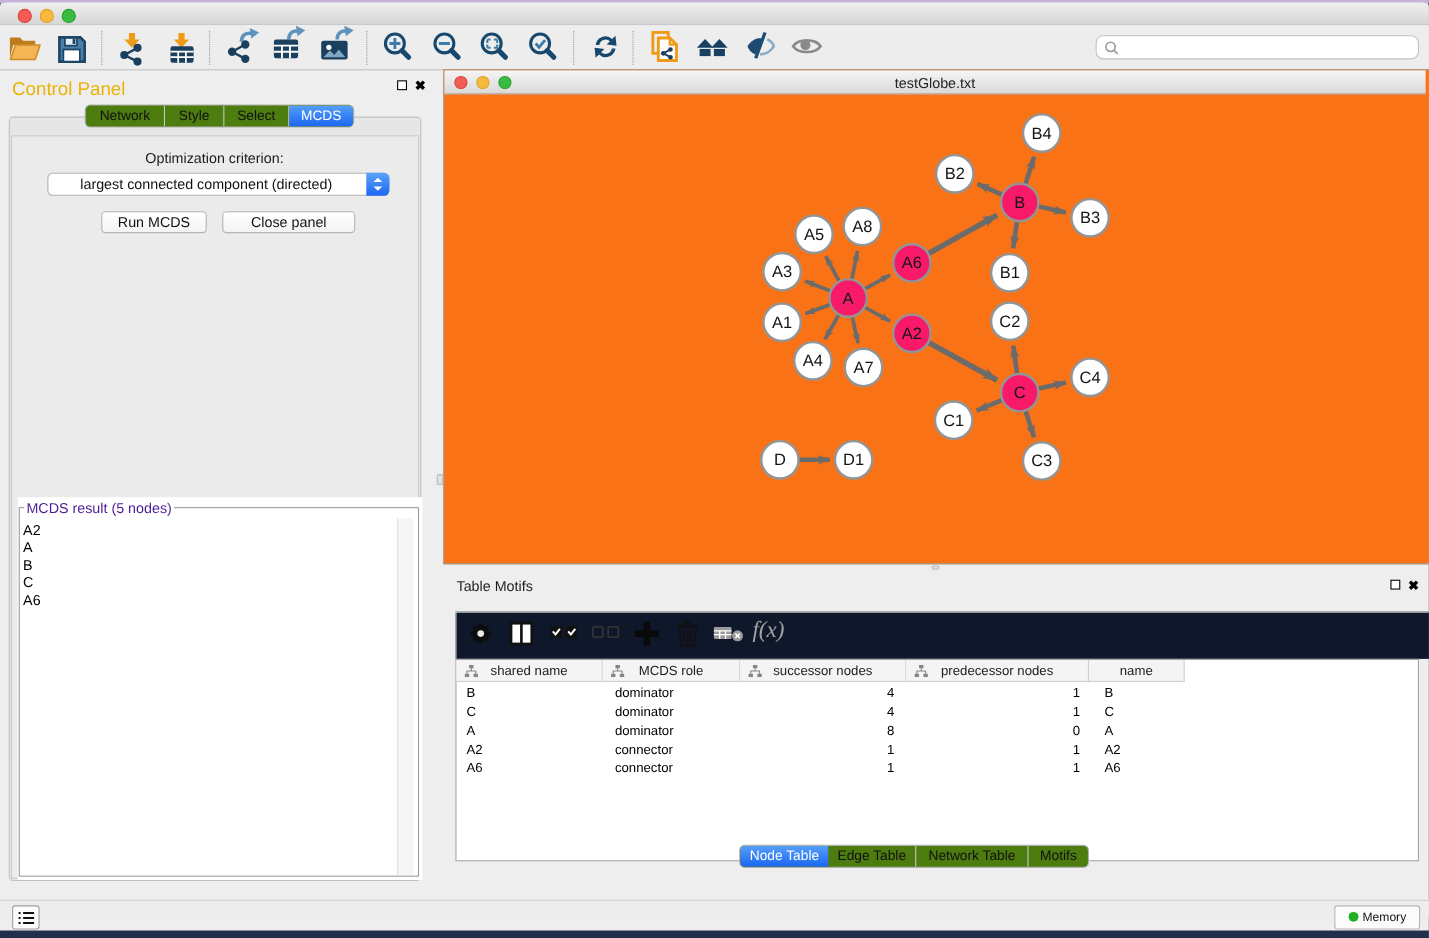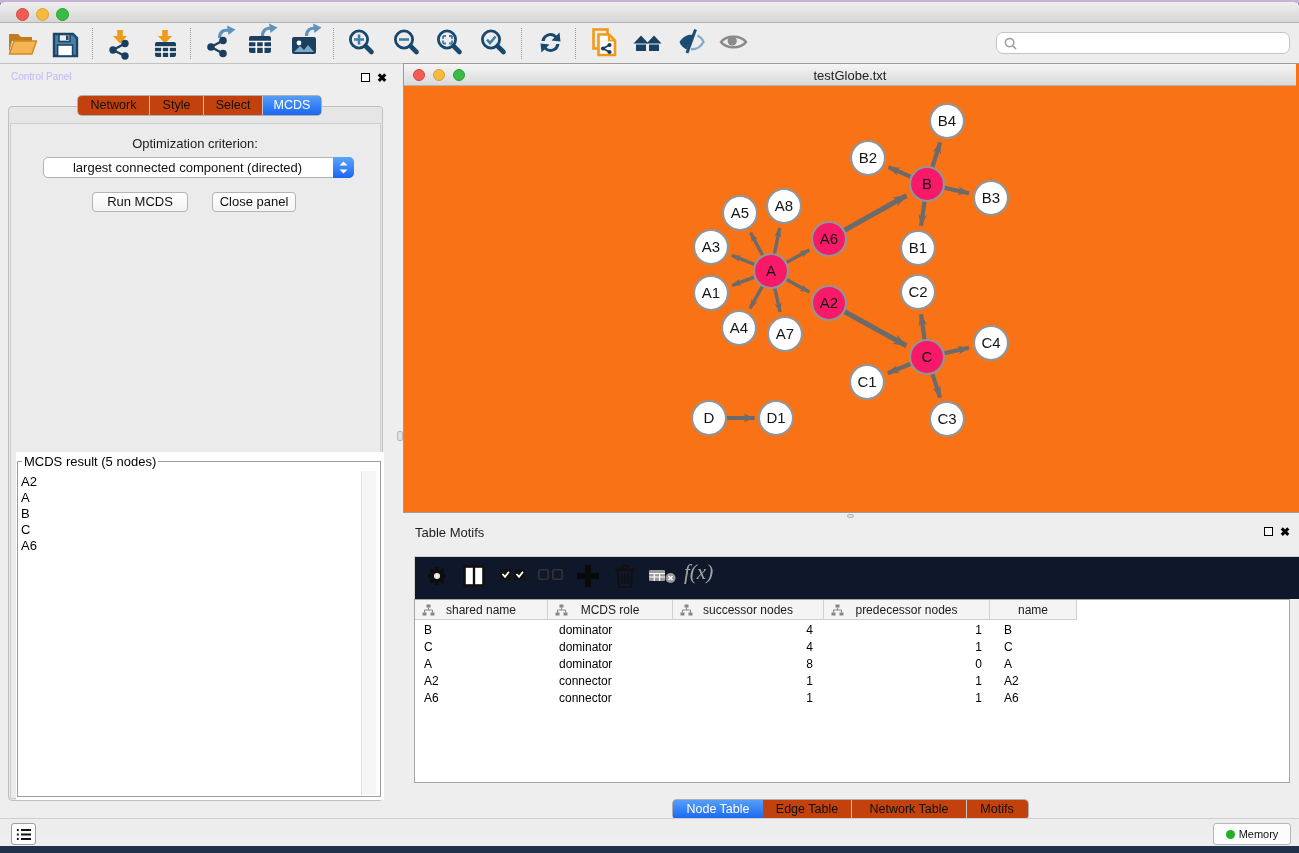--- a/index.html
+++ b/index.html
@@ -7,40 +7,40 @@
 #deskstrip{position:absolute;left:0;top:0;width:1299px;height:3px;background:#c9b2d8}
 #titlebar{position:absolute;left:0;top:2px;width:1299px;height:21px;background:linear-gradient(#efefef,#d6d6d6);border-bottom:1px solid #b3b3b3;border-radius:6px 6px 0 0}
 .tl{position:absolute;top:6px;width:13px;height:13px;border-radius:50%}
 #titlebar .t{position:absolute;width:100%;text-align:center;top:4px;font-size:13px;color:#3c3c3c}
 #toolbar{position:absolute;left:0;top:23px;width:1299px;height:41px;background:#ededed;border-bottom:1px solid #c2c2c2}
 .tsep{position:absolute;top:5px;height:31px;width:0;border-left:1px dotted #9a9a9a}
 .ticon{position:absolute;top:-2px}
 #searchbox{position:absolute;left:996px;top:9px;width:294px;height:22px;background:#fff;border:1px solid #c4c4c4;border-radius:7px}
 #searchbox svg{position:absolute;left:7px;top:4px}
 
-#cp-title{position:absolute;left:11px;top:71px;font-size:10px;color:#c4b5fd}
+#cp-title{position:absolute;left:11px;top:71px;font-size:17px;color:#eab308}
 .winbtn{position:absolute;font-size:12px;color:#000;font-weight:bold}
 #cp-body{position:absolute;left:8px;top:106px;width:375px;height:695px;background:#e6e6e6;border:1px solid #c0c0c0;border-radius:4px}
 #cp-inner{position:absolute;left:10px;top:123px;width:371px;height:676px;background:#ebebeb;border:1px solid #cdcdcd}
-.seg{position:absolute;display:flex;height:19px;border-radius:4px;box-shadow:0 0 0 1px #b0b0b0;overflow:hidden;background:#c2410c}
+.seg{position:absolute;display:flex;height:19px;border-radius:4px;box-shadow:0 0 0 1px #b0b0b0;overflow:hidden;background:#4d7c0f}
 .seg div{font-size:12.5px;color:#111;text-align:center;line-height:19px;border-right:1px solid #c6c6c6}
 .seg div:last-child{border-right:none}
 .seg .on{background:linear-gradient(#559ff9,#1a66f2);color:#fff;border-right:none}
 #cptabs{left:78px;top:96px;width:243px}
 #cptabs .s1{width:72px}#cptabs .s2{width:54px}#cptabs .s3{width:59px}#cptabs .s4{width:58px}
 #optlab{position:absolute;left:0;width:390px;top:136px;text-align:center;font-size:13px;color:#1b1b1b}
 #combo{position:absolute;left:43px;top:157px;width:311px;height:21px;background:#fff;border:1px solid #b2b2b2;border-radius:5px}
 #combo .txt{position:absolute;left:0;right:22px;top:2px;text-align:center;font-size:13px;color:#111}
 #combo .btn{position:absolute;right:-1px;top:-1px;width:21px;height:21px;border-radius:0 5px 5px 0;background:linear-gradient(#5ba4fa,#1c67f2)}
 .pbtn{position:absolute;height:20px;background:linear-gradient(#ffffff,#f3f3f3);border:1px solid #b5b5b5;border-radius:4px;font-size:13px;color:#111;text-align:center;line-height:18px}
 #runbtn{left:92px;top:192px;width:96px}
-#closebtn{left:212px;top:192px;width:84px}
+#closebtn{left:202px;top:192px;width:121px}
 #resultpanel{position:absolute;left:16px;top:452px;width:368px;height:348px;background:#fff}
 #resultborder{position:absolute;left:1px;top:9px;width:364px;height:336px;border:1px solid #9d9d9d}
-#resultlab{position:absolute;left:6px;top:2px;background:#fff;padding:0 2px;font-size:13px;color:#000000}
+#resultlab{position:absolute;left:6px;top:2px;background:#fff;padding:0 2px;font-size:13px;color:#4c1d95}
 #resultlist{position:absolute;left:5px;top:22px;width:355px;font-size:13px;color:#000;line-height:16px}
 #vscroll{position:absolute;left:345px;top:19px;width:15px;height:324px;background:#f6f6f6;border-left:1px solid #e2e2e2}
 
 #netwin{position:absolute;left:403px;top:63px;width:928px;height:450px;background:#f97316;border:1px solid #9b9b9b}
 #nettitle{position:absolute;left:0;top:0;width:892px;height:22px;background:linear-gradient(#f5f5f5,#d9d9d9);border-bottom:1px solid #b5b5b5}
 #nettitle .t{position:absolute;width:100%;top:4px;text-align:center;font-size:13px;color:#222}
 .tl2{position:absolute;top:5px;width:12px;height:12px;border-radius:50%}
 #graph{position:absolute;left:0px;top:23px}
 #graph line{stroke:#6b6b6b}
 #graph text{font-size:15px;fill:#151515;text-anchor:middle;font-family:"Liberation Sans",sans-serif}
@@ -48,21 +48,21 @@
 
 #tp-title{position:absolute;left:415px;top:525px;font-size:13px;color:#1e1e1e}
 #tp-toolbar{position:absolute;left:414px;top:556px;width:896px;height:43px;background:#0f172a;border:1px solid #cfcfcf;border-bottom:none}
 #tp-table{position:absolute;left:414px;top:599px;width:876px;height:184px;background:#fff;border:1px solid #a5a5a5}
 .thead{position:absolute;top:0;height:20px;background:#f4f4f4;border-right:1px solid #d0d0d0;border-bottom:1px solid #cfcfcf}
 .thead .tx{position:absolute;width:100%;text-align:center;top:3px;font-size:12px;color:#1a1a1a}
 .thead svg{position:absolute;left:7px;top:4px}
 .trow{position:absolute;height:17px;font-size:12px;color:#000}
 .cell{position:absolute;top:2px}
 .num{text-align:right}
-#tptabs{left:673px;top:800px;width:355px}
+#tptabs{left:673px;top:769px;width:316px}
 #tptabs div{font-size:12.5px;line-height:19px}
 
 #statusbar{position:absolute;left:0;top:818px;width:1299px;height:16px;background:#ededed;border-top:1px solid #cfcfcf}
 #listbtn{position:absolute;left:11px;top:4px;width:25px;height:22px;background:#fcfcfc;border:1px solid #9f9f9f;border-radius:3px}
 #membtn{position:absolute;right:8px;top:4px;width:78px;height:22px;background:#fcfcfc;border:1px solid #b5b5b5;border-radius:3px;font-size:11px;color:#111;text-align:center;line-height:21px}
 #membtn i{display:inline-block;width:9px;height:9px;border-radius:50%;background:#21b021;margin-right:4px;vertical-align:-1px}
 </style></head><body>
 <div id="mainwin"></div>
 <div id="deskstrip"></div>
 <div id="titlebar">

